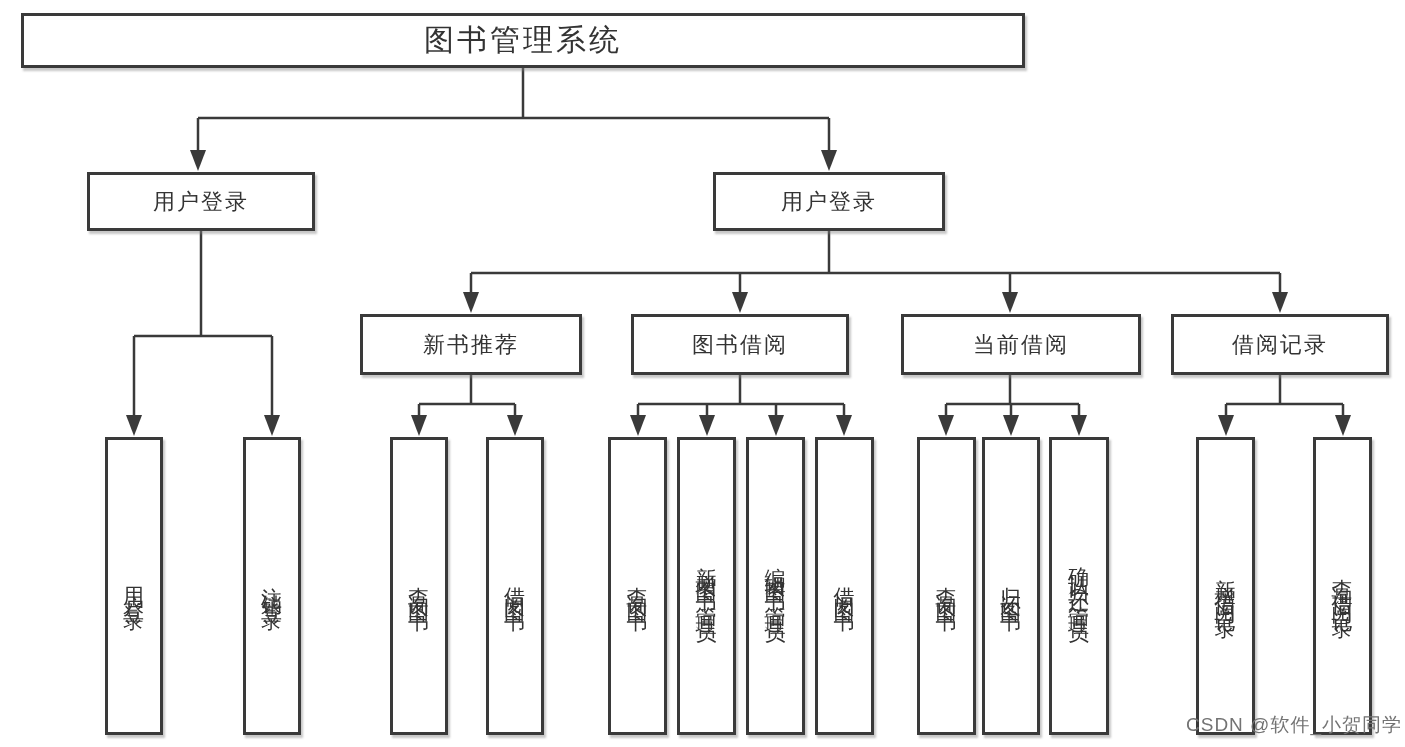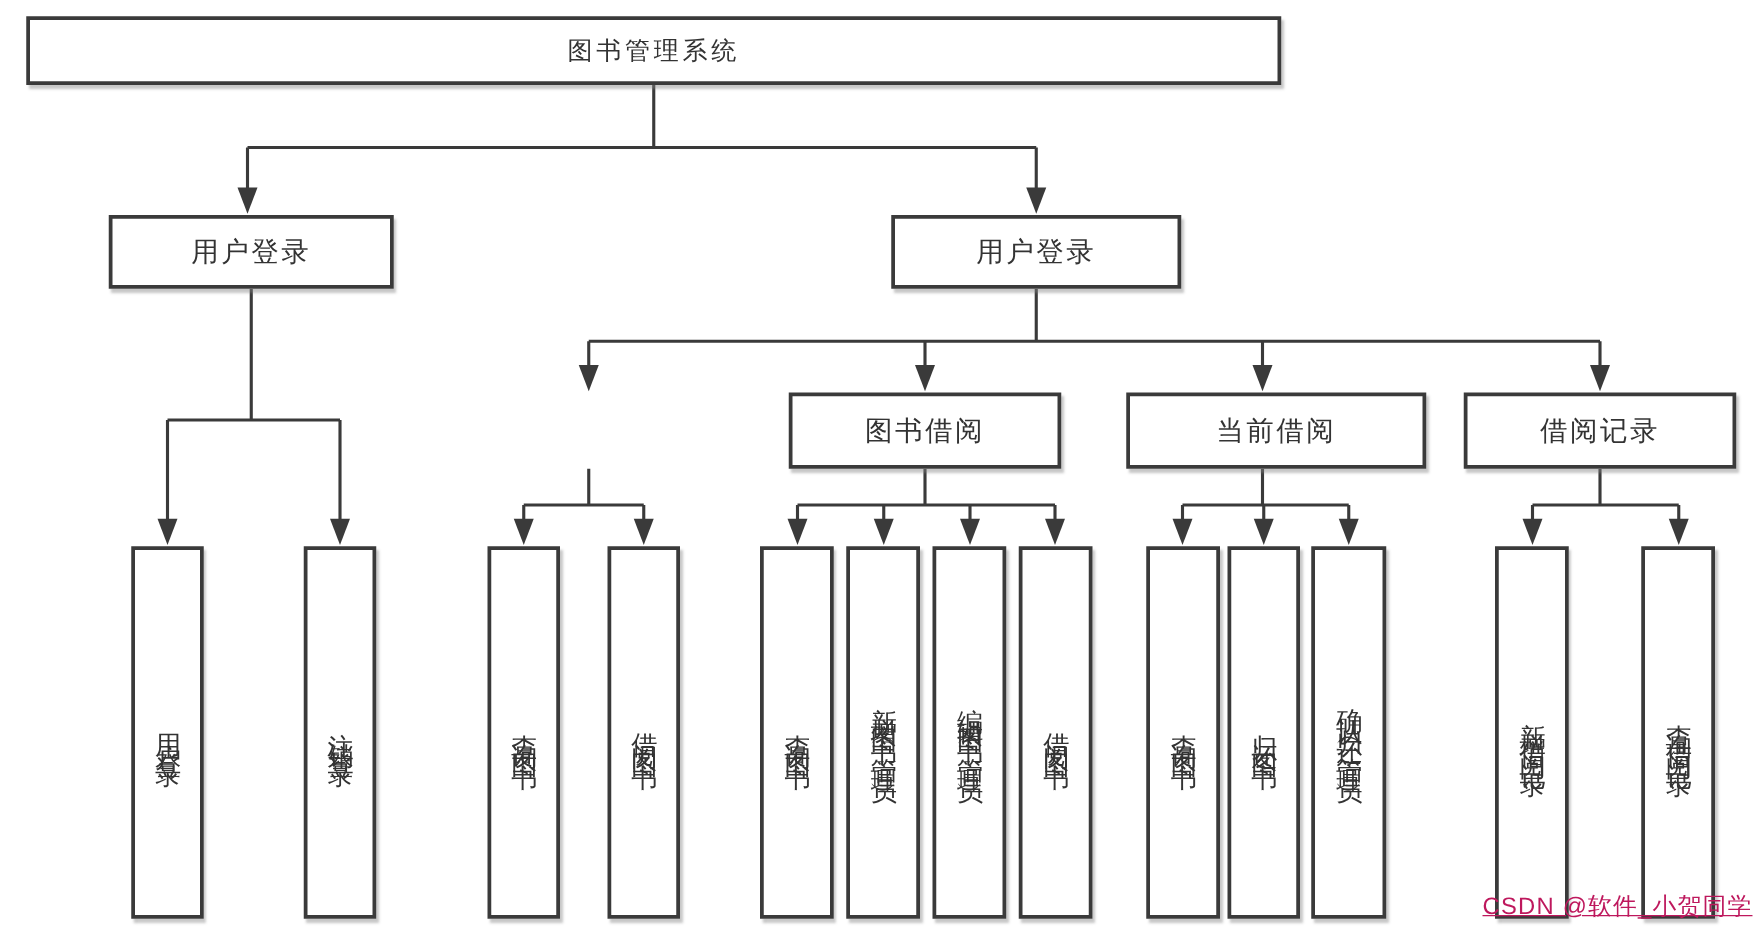--- a/index.html
+++ b/index.html
@@ -33,44 +33,43 @@
     justify-content: center;
     z-index: 2;
   }
   .node.h span {
     font-size: 22px;
     letter-spacing: 2px;
     color: #333333;
     white-space: nowrap;
   }
   .node.root span {
-    font-size: 20px;
+    font-size: 30px;
     letter-spacing: 3px;
   }
   .node.v {
     border-width: 3px;
   }
   .node.v span {
     writing-mode: vertical-rl;
     text-orientation: mixed;
     font-size: 21px;
     letter-spacing: 8px;
     line-height: 1;
     color: #333333;
   }
   .watermark {
     position: absolute;
     left: 1186px;
     top: 712px;
     z-index: 5;
     font-size: 19px;
-    color: #be185d;
+    color: #737373;
     letter-spacing: 1px;
     white-space: nowrap;
-    text-decoration: underline;
   }
 </style>
 </head>
 <body>
 
 <div class="canvas">
 
   <svg class="connectors" width="1405" height="747" viewBox="0 0 1405 747">
     <g stroke="#3a3a3a" stroke-width="2.5" fill="none">
 
@@ -141,20 +140,23 @@
     <span>图书管理系统</span>
   </div>
 
   <div class="node h" style="left:87px; top:172px; width:228px; height:59px;">
     <span>用户登录</span>
   </div>
   <div class="node h" style="left:713px; top:172px; width:232px; height:59px;">
     <span>用户登录</span>
   </div>
 
+  <div class="node h" style="left:360px; top:314px; width:222px; height:61px;">
+    <span>新书推荐</span>
+  </div>
   <div class="node h" style="left:631px; top:314px; width:218px; height:61px;text-align:center;">
     <span>图书借阅</span>
   </div>
   <div class="node h" style="left:901px; top:314px; width:240px; height:61px;">
     <span>当前借阅</span>
   </div>
   <div class="node h" style="left:1171px; top:314px; width:218px; height:61px;">
     <span>借阅记录</span>
   </div>
 

